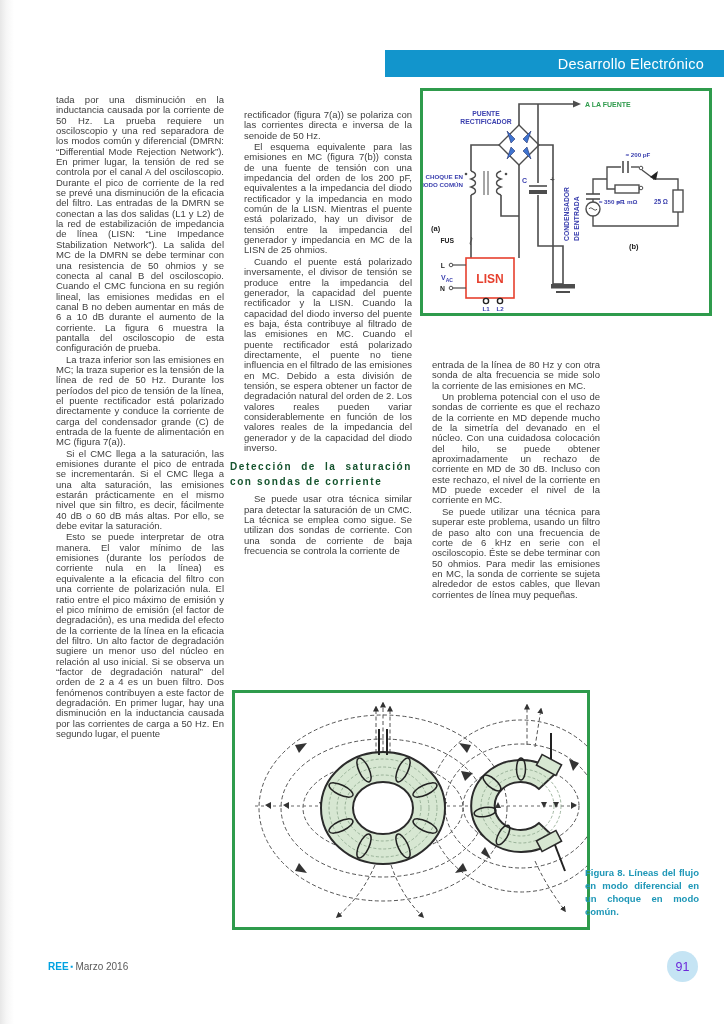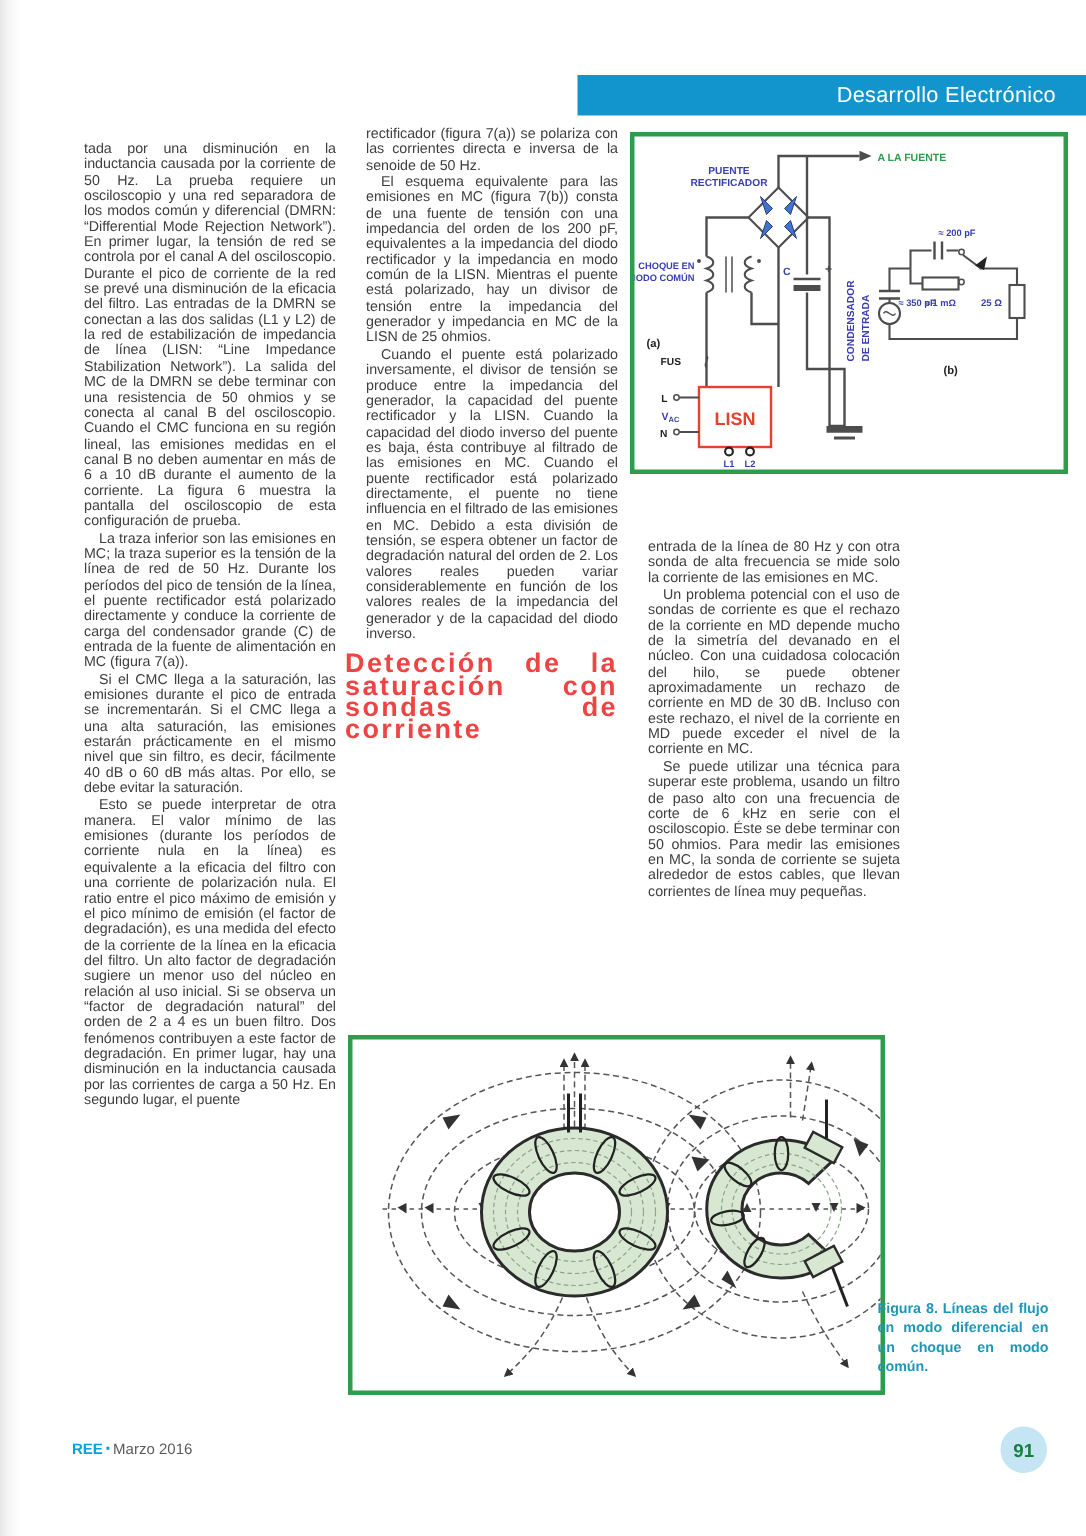--- a/index.html
+++ b/index.html
@@ -9,42 +9,42 @@
         background:linear-gradient(90deg,#e7e7e7 0%,#f6f6f6 45%,#ffffff 100%);}
   
   .header-bar{position:absolute;left:385px;top:50px;width:339px;height:27px;background:#1295cc;
         display:flex;align-items:center;justify-content:flex-end;padding-right:20px;box-sizing:border-box;}
   .header-bar span{color:#ffffff;font-size:14.5px;font-weight:400;letter-spacing:.2px;}
   
   .col{position:absolute;width:182px;font-size:9.5px;line-height:10.35px;text-align:justify;}
   .col p{margin:0 0 1px 14px;text-indent:10px;}
   .col p.noindent{text-indent:0;}
   .col1{left:42px;top:95px;}
-  .col2{left:230px;top:85px;}
+  .col2{left:230px;top:110px;}
   .col3{left:418px;top:360px;}
-  h2.sec{font-size:18px;line-height:14.5px;font-weight:bold;color:#ef4444;
+  h2.sec{font-size:10px;line-height:14.5px;font-weight:bold;color:#14532d;
         letter-spacing:1.6px;margin:7px 0 5px 0;text-align:justify;}
   
   .fig7{position:absolute;left:420px;top:88px;width:292px;height:228px;border:3px solid #2f9b4c;
         background:#ffffff;box-sizing:border-box;}
   .fig7 svg{width:100%;height:100%;display:block;}
   .cap7{position:absolute;left:420px;top:322px;width:292px;font-size:9.5px;line-height:12.5px;
         font-weight:bold;color:#1e97b7;text-align:justify;}
   
   .fig8{position:absolute;left:232px;top:690px;width:358px;height:240px;border:3px solid #2f9b4c;
         background:#ffffff;box-sizing:border-box;}
   .fig8 svg{width:100%;height:100%;display:block;}
   .cap8{position:absolute;left:585px;top:866px;width:114px;font-size:9.5px;line-height:13px;
         font-weight:bold;color:#1e97b7;text-align:justify;}
   
   .footer{position:absolute;left:48px;top:961px;font-size:10px;color:#5a5a5a;}
   .footer .mag{color:#00a2e1;font-weight:bold;}
   .footer .bullet{color:#00a2e1;font-size:8px;vertical-align:1px;padding:0 2px;}
   .page-badge{position:absolute;left:667px;top:951px;width:31px;height:31px;border-radius:50%;
-        background:#c5e4f4;color:#15803d;font-size:12.5px;font-weight:bold;
+        background:#c5e4f4;color:#6d28d9;font-size:12.5px;font-weight:normal;
         display:flex;align-items:center;justify-content:center;}
   
   text{font-family:"Liberation Sans",sans-serif;}
 </style>
 </head>
 <body>
 
 <div class="page">
   <div class="page-edge"></div>
 
@@ -59,20 +59,23 @@
       <p>Esto se puede interpretar de otra manera. El valor mínimo de las emisiones (durante los períodos de corriente nula en la línea) es equivalente a la eficacia del filtro con una corriente de polarización nula. El ratio entre el pico máximo de emisión y el pico mínimo de emisión (el factor de degradación), es una medida del efecto de la corriente de la línea en la eficacia del filtro. Un alto factor de degradación sugiere un menor uso del núcleo en relación al uso inicial. Si se observa un “factor de degradación natural” del orden de 2 a 4 es un buen filtro. Dos fenómenos contribuyen a este factor de degradación. En primer lugar, hay una disminución en la inductancia causada por las corrientes de carga a 50 Hz. En segundo lugar, el puente</p>
     </div>
 
   <div class="col col2">
     <div>
         <p class="noindent">rectificador (figura 7(a)) se polariza con las corrientes directa e inversa de la senoide de 50 Hz.</p>
         <p>El esquema equivalente para las emisiones en MC (figura 7(b)) consta de una fuente de tensión con una impedancia del orden de los 200 pF, equivalentes a la impedancia del diodo rectificador y la impedancia en modo común de la LISN. Mientras el puente está polarizado, hay un divisor de tensión entre la impedancia del generador y impedancia en MC de la LISN de 25 ohmios.</p>
         <p>Cuando el puente está polarizado inversamente, el divisor de tensión se produce entre la impedancia del generador, la capacidad del puente rectificador y la LISN. Cuando la capacidad del diodo inverso del puente es baja, ésta contribuye al filtrado de las emisiones en MC. Cuando el puente rectificador está polarizado directamente, el puente no tiene influencia en el filtrado de las emisiones en MC. Debido a esta división de tensión, se espera obtener un factor de degradación natural del orden de 2. Los valores reales pueden variar considerablemente en función de los valores reales de la impedancia del generador y de la capacidad del diodo inverso.</p>
       </div>
     <h2 class="sec">Detección de la saturación con sondas de corriente</h2>
+    <div>
+        <p>Se puede usar otra técnica similar para detectar la saturación de un CMC. La técnica se emplea como sigue. Se utilizan dos sondas de corriente. Con una sonda de corriente de baja frecuencia se controla la corriente de</p>
+      </div>
   </div>
 
   <div class="col col3">
       <p class="noindent">entrada de la línea de 80 Hz y con otra sonda de alta frecuencia se mide solo la corriente de las emisiones en MC.</p>
       <p>Un problema potencial con el uso de sondas de corriente es que el rechazo de la corriente en MD depende mucho de la simetría del devanado en el núcleo. Con una cuidadosa colocación del hilo, se puede obtener aproximadamente un rechazo de corriente en MD de 30 dB. Incluso con este rechazo, el nivel de la corriente en MD puede exceder el nivel de la corriente en MC.</p>
       <p>Se puede utilizar una técnica para superar este problema, usando un filtro de paso alto con una frecuencia de corte de 6 kHz en serie con el osciloscopio. Éste se debe terminar con 50 ohmios. Para medir las emisiones en MC, la sonda de corriente se sujeta alrededor de estos cables, que llevan corrientes de línea muy pequeñas.</p>
     </div>
 
   <div class="fig7">
     <svg viewBox="0 0 286 222">

